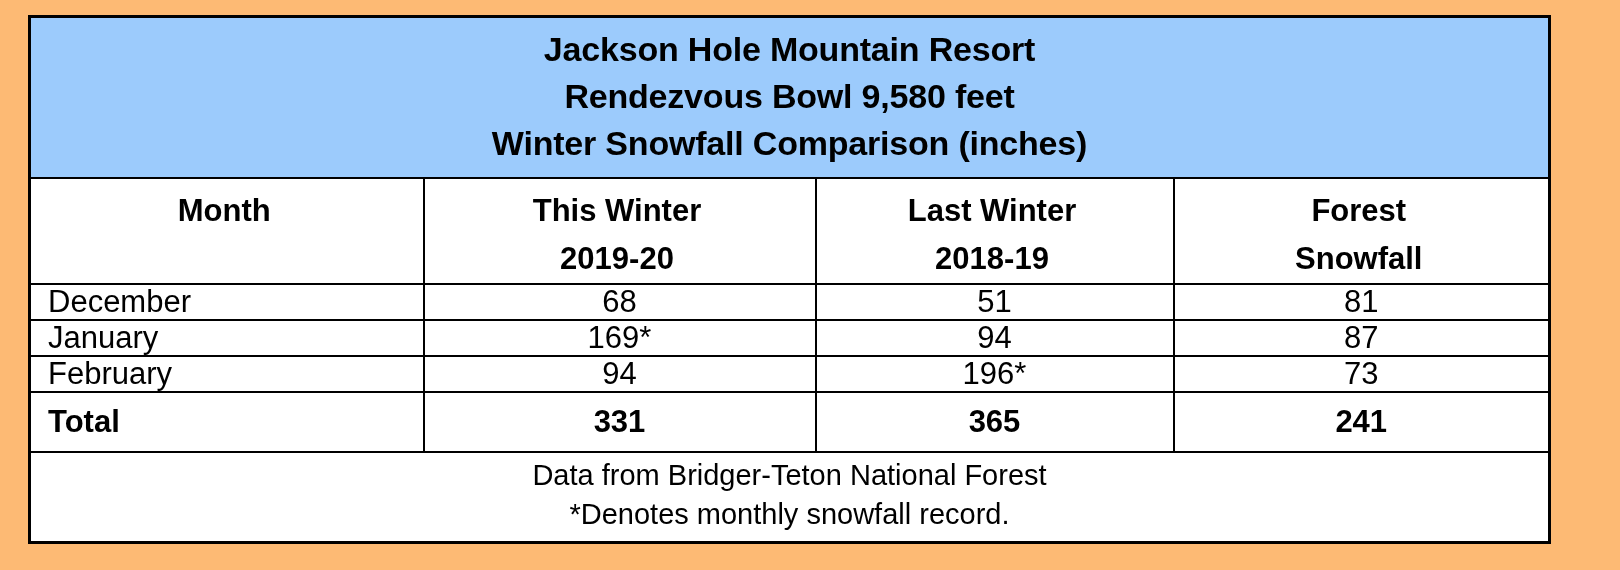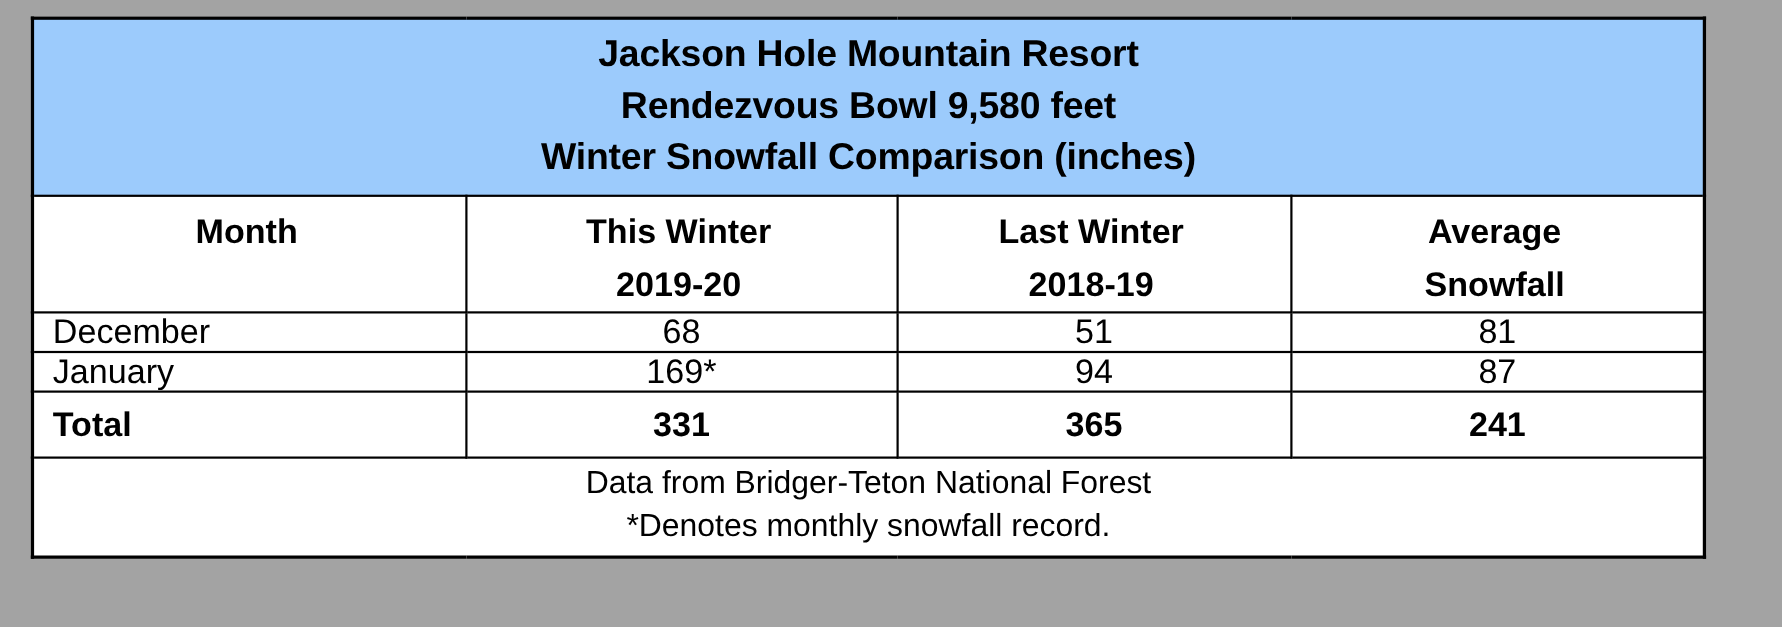--- a/index.html
+++ b/index.html
@@ -11,21 +11,21 @@
     width: 1620px;
     height: 570px;
     font-family: "Liberation Sans", sans-serif;
     -webkit-font-smoothing: antialiased;
   }
 
   .page {
     position: relative;
     width: 1620px;
     height: 570px;
-    background: #a3a3a3;
+    background: #fdba74;
     overflow: hidden;
   }
 
   .snow-table {
     position: absolute;
     left: 28px;
     top: 15px;
     width: 1520px;
     border-collapse: collapse;
     table-layout: fixed;
@@ -155,39 +155,45 @@
         </th>
         <th class="col-head">
           <span>This Winter</span>
           <span class="sub">2019-20</span>
         </th>
         <th class="col-head">
           <span>Last Winter</span>
           <span class="sub">2018-19</span>
         </th>
         <th class="col-head">
-          <span>Average</span>
+          <span>Forest</span>
           <span class="sub">Snowfall</span>
         </th>
       </tr>
 
       <tr class="data-row">
         <td class="month-cell">December</td>
         <td class="num-cell">68</td>
         <td class="num-cell">51</td>
         <td class="num-cell">81</td>
       </tr>
 
       <tr class="data-row">
         <td class="month-cell">January</td>
         <td class="num-cell">169*</td>
         <td class="num-cell">94</td>
         <td class="num-cell">87</td>
       </tr>
 
+      <tr class="data-row">
+        <td class="month-cell">February</td>
+        <td class="num-cell">94</td>
+        <td class="num-cell">196*</td>
+        <td class="num-cell">73</td>
+      </tr>
 
       <tr class="total-row">
         <td class="month-cell">Total</td>
         <td class="num-cell">331</td>
         <td class="num-cell">365</td>
         <td class="num-cell">241</td>
       </tr>
 
       <tr>
         <td class="foot-cell" colspan="4">

